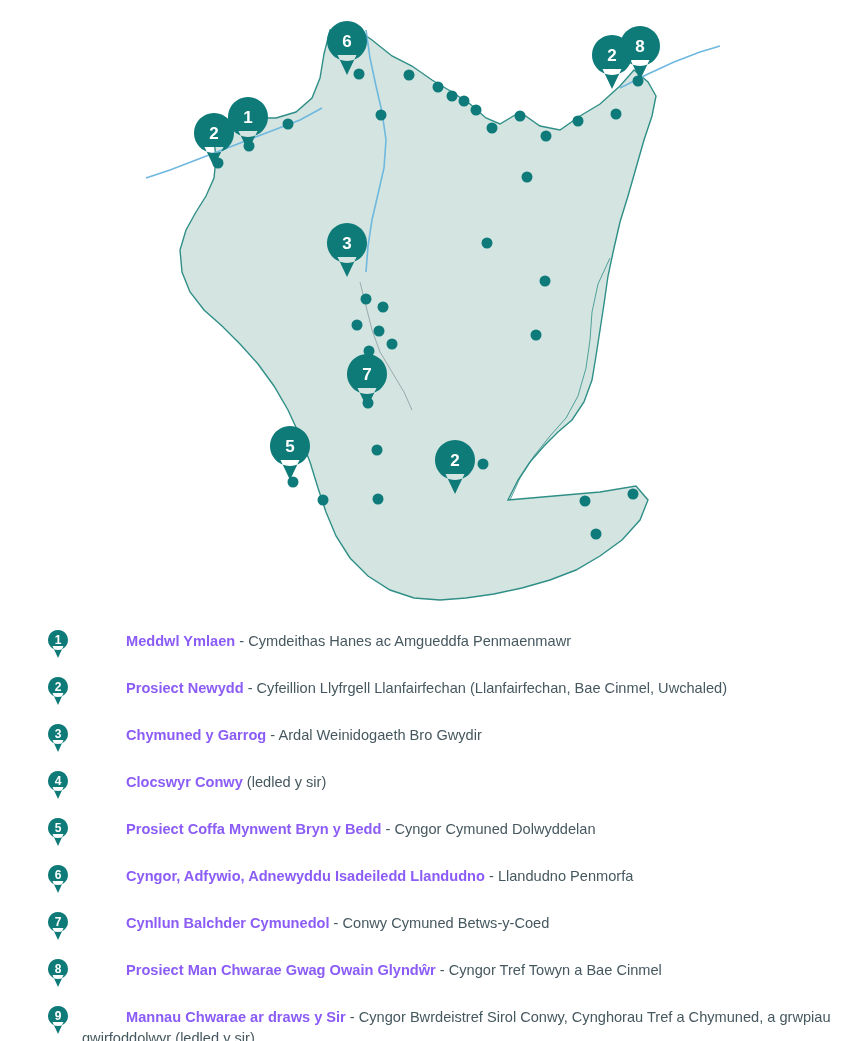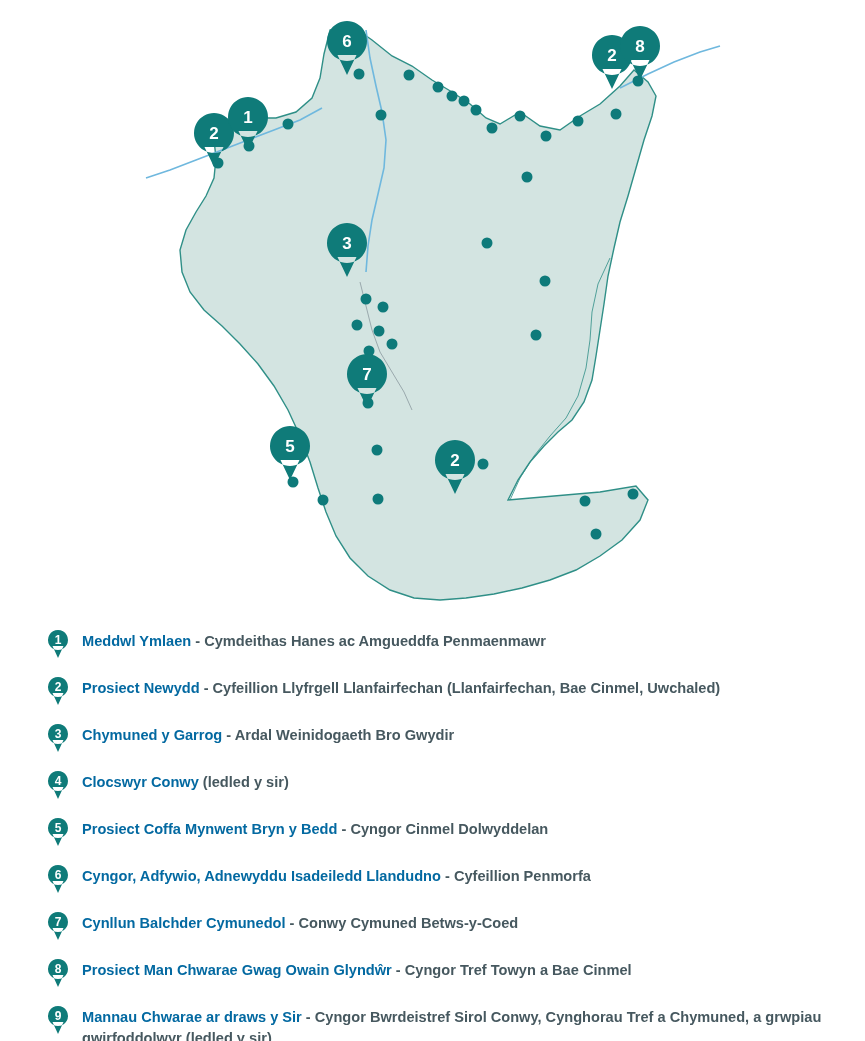--- a/index.html
+++ b/index.html
@@ -75,24 +75,25 @@
 
   .legend-text {
     font-size: 14.6px;
     line-height: 1.45;
     color: #3d4f57;
     padding-top: 3px;
     max-width: 760px;
   }
   .legend-title {
     font-weight: bold;
-    color: #0369a1;
+    color: #8b5cf6;
+    margin-left: 44px;
   }
   .legend-desc {
-    font-weight: bold;
+    font-weight: normal;
     color: #46585f;
   }
 
   
   .map-pin-num {
     font-family: "Liberation Sans", sans-serif;
     font-size: 17px;
     font-weight: bold;
     fill: #ffffff;
   }
@@ -250,30 +251,30 @@
         </div>
         <div class="legend-text"><span class="legend-title">Clocswyr Conwy</span><span class="legend-desc"> (ledled y sir)</span></div>
       </div>
       <div class="legend-row">
         <div class="pin-small">
           <svg width="24" height="30" viewBox="0 0 24 30" xmlns="http://www.w3.org/2000/svg">
             <path d="M12,1 A10,10 0 1,1 11.99,1 Z M6.5,17 L12,29 L17.5,17 Z" fill="#0f7b79"></path>
           </svg>
           <span class="pin-num">5</span>
         </div>
-        <div class="legend-text"><span class="legend-title">Prosiect Coffa Mynwent Bryn y Bedd</span><span class="legend-desc"> - Cyngor Cinmel Dolwyddelan</span></div>
+        <div class="legend-text"><span class="legend-title">Prosiect Coffa Mynwent Bryn y Bedd</span><span class="legend-desc"> - Cyngor Cymuned Dolwyddelan</span></div>
       </div>
       <div class="legend-row">
         <div class="pin-small">
           <svg width="24" height="30" viewBox="0 0 24 30" xmlns="http://www.w3.org/2000/svg">
             <path d="M12,1 A10,10 0 1,1 11.99,1 Z M6.5,17 L12,29 L17.5,17 Z" fill="#0f7b79"></path>
           </svg>
           <span class="pin-num">6</span>
         </div>
-        <div class="legend-text"><span class="legend-title">Cyngor, Adfywio, Adnewyddu Isadeiledd Llandudno</span><span class="legend-desc"> - Cyfeillion Penmorfa</span></div>
+        <div class="legend-text"><span class="legend-title">Cyngor, Adfywio, Adnewyddu Isadeiledd Llandudno</span><span class="legend-desc"> - Llandudno Penmorfa</span></div>
       </div>
       <div class="legend-row">
         <div class="pin-small">
           <svg width="24" height="30" viewBox="0 0 24 30" xmlns="http://www.w3.org/2000/svg">
             <path d="M12,1 A10,10 0 1,1 11.99,1 Z M6.5,17 L12,29 L17.5,17 Z" fill="#0f7b79"></path>
           </svg>
           <span class="pin-num">7</span>
         </div>
         <div class="legend-text"><span class="legend-title">Cynllun Balchder Cymunedol</span><span class="legend-desc"> - Conwy Cymuned Betws-y-Coed</span></div>
       </div>

